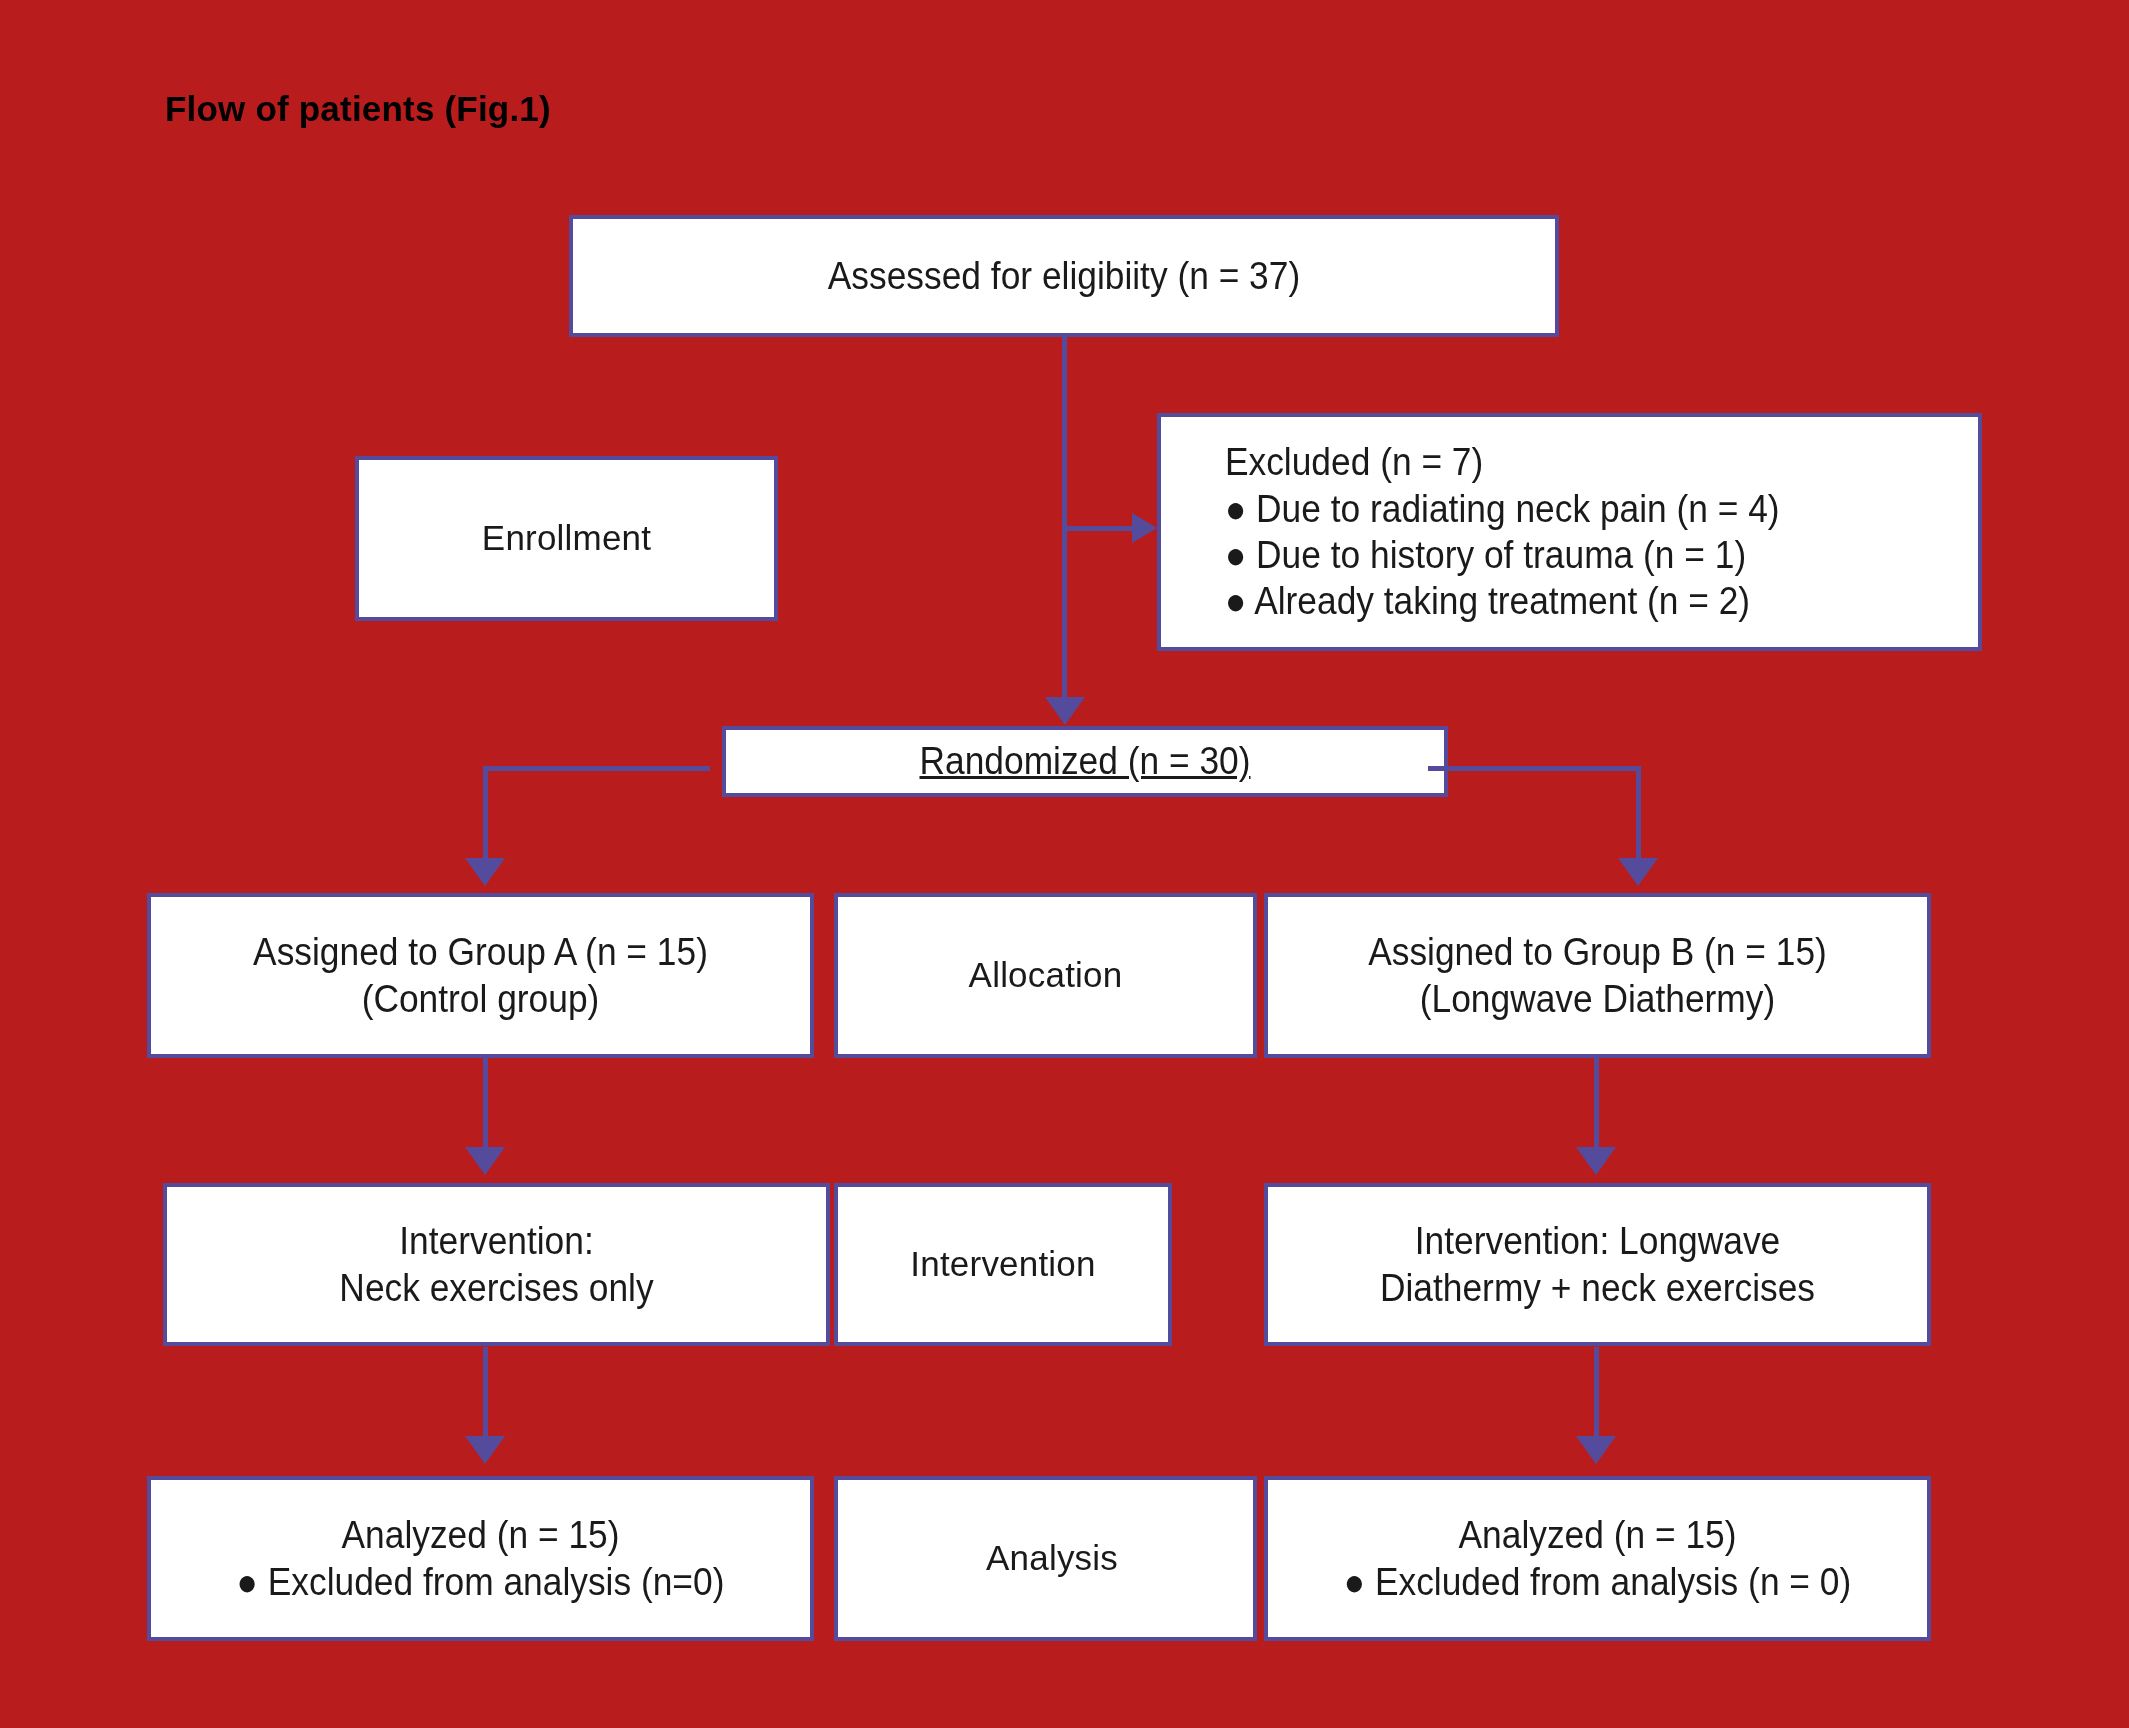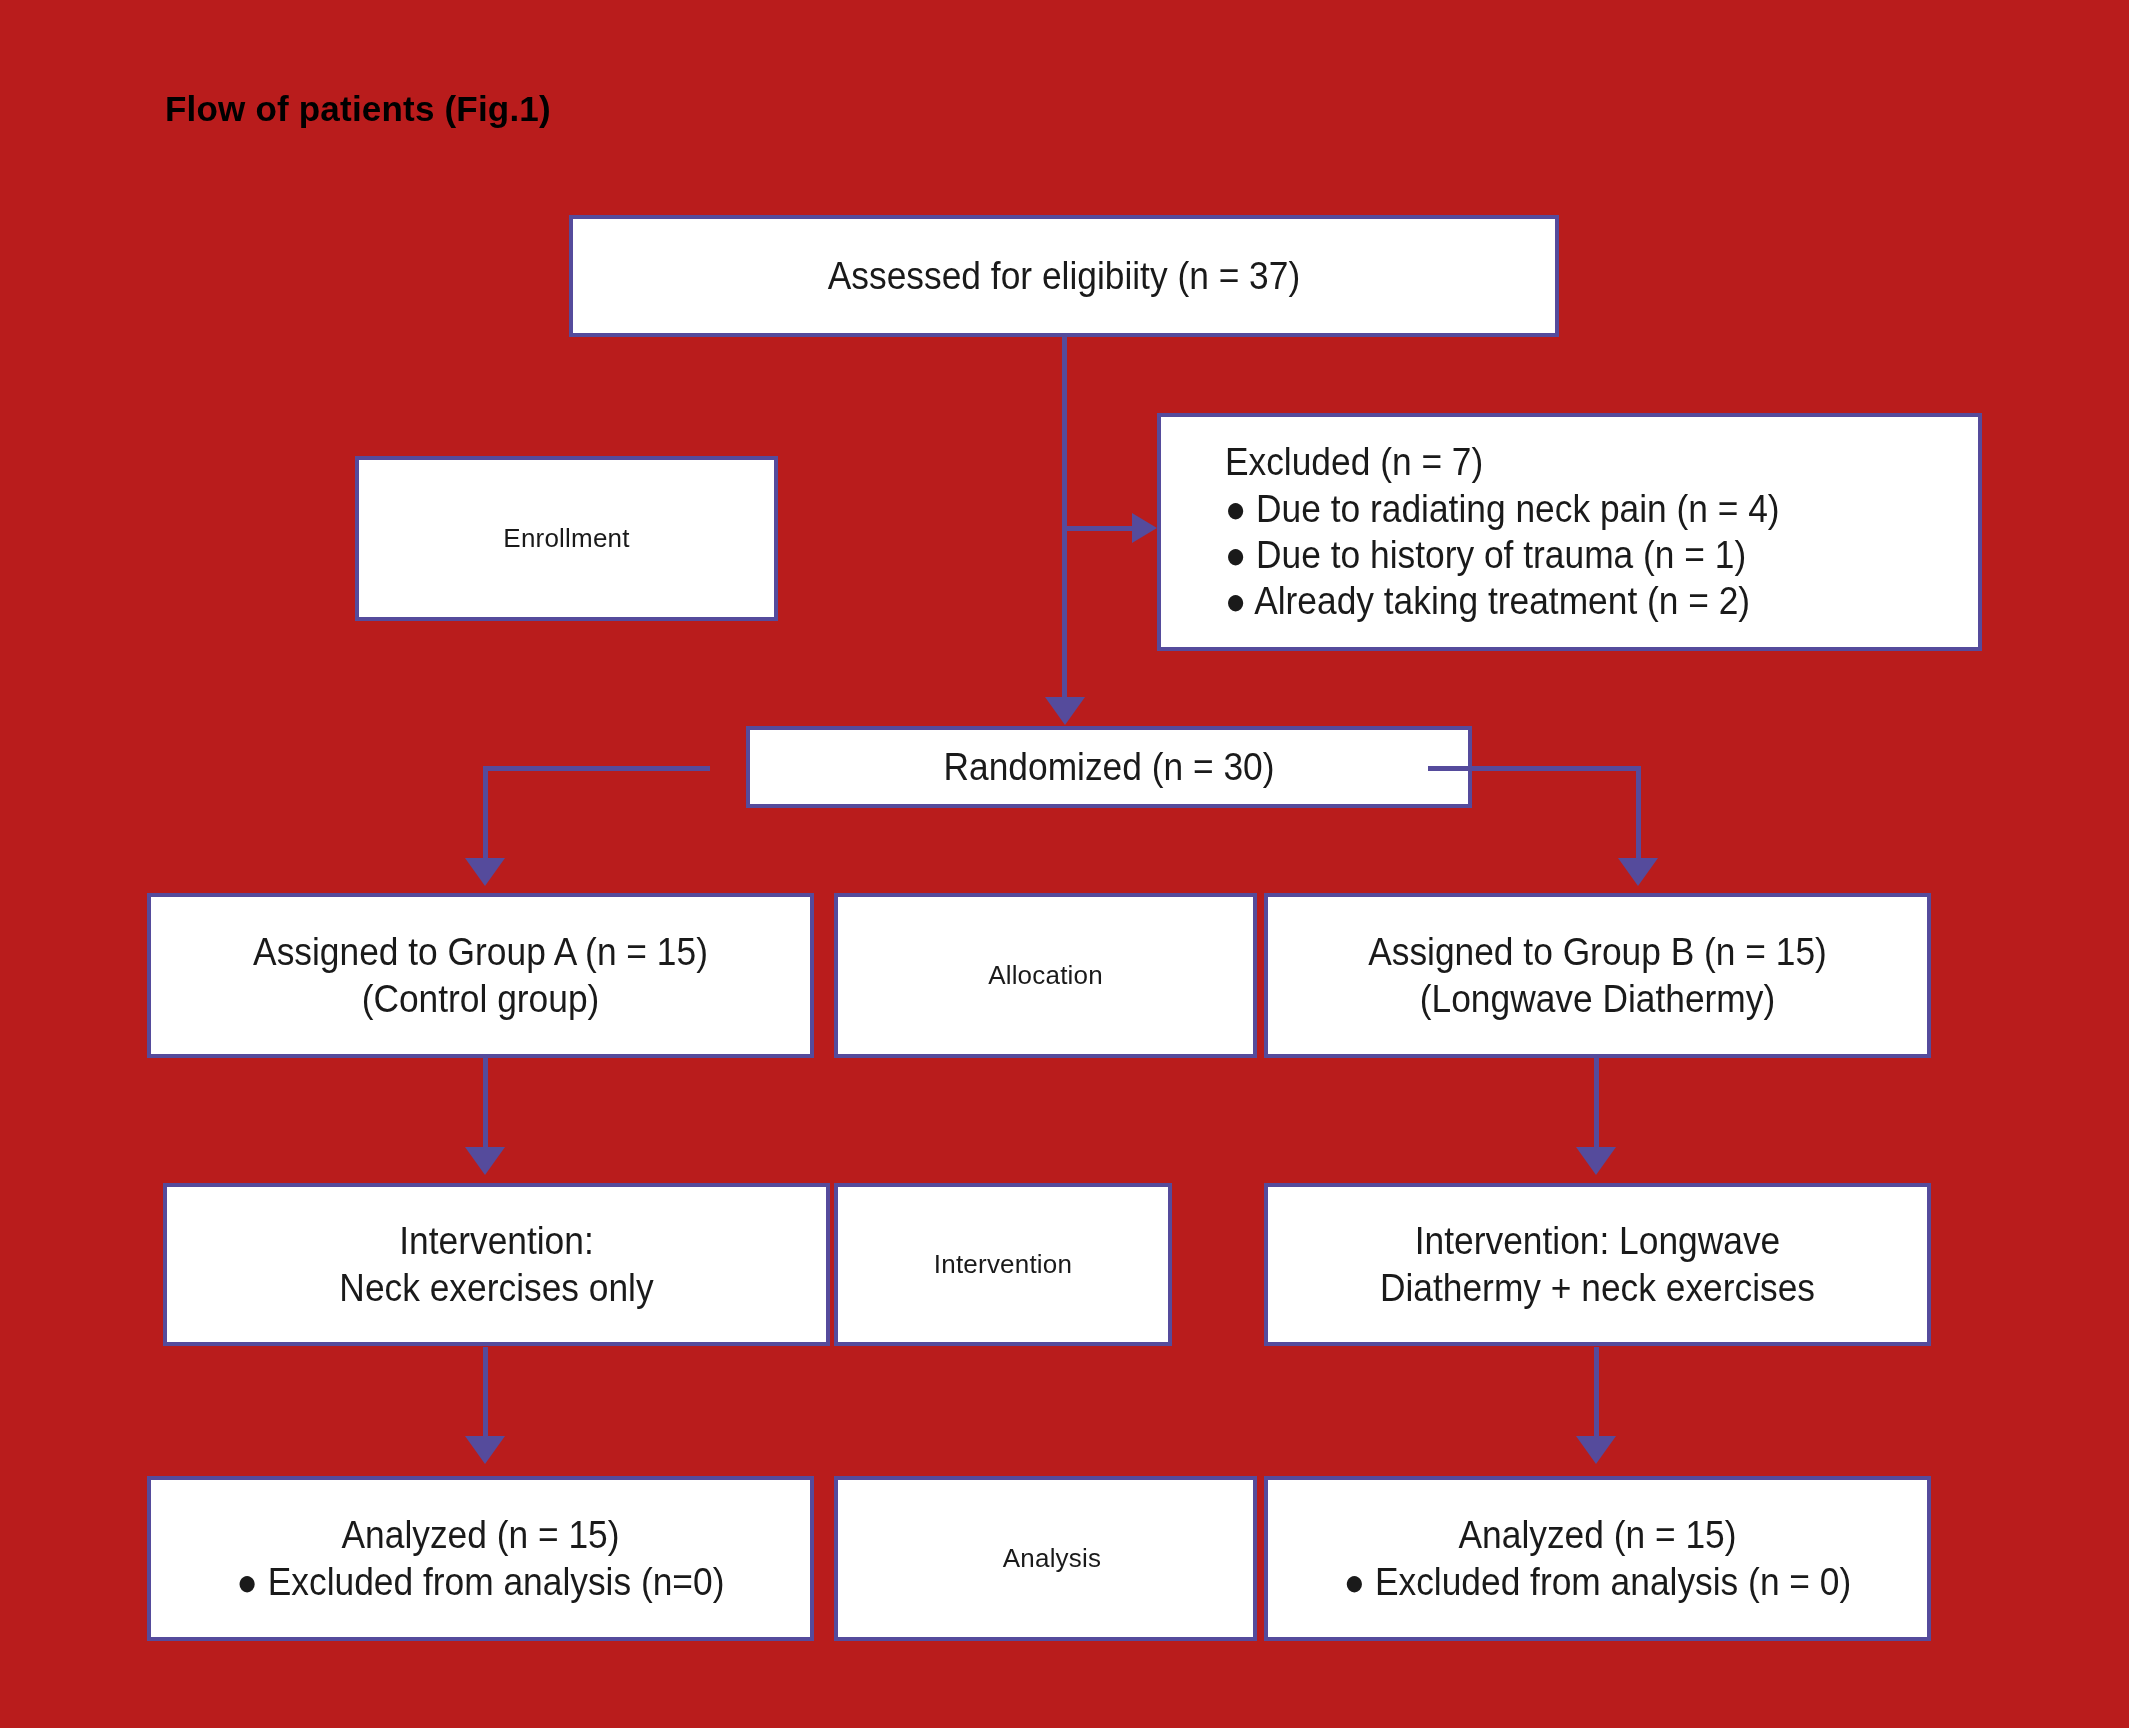--- a/index.html
+++ b/index.html
@@ -46,21 +46,21 @@
     text-align: center;
     font-size: 38px;
     line-height: 1.22;
     font-family: "Liberation Sans", sans-serif;
     font-stretch: condensed;
     transform: scaleX(0.93);
     transform-origin: center center;
   }
   
   .stage .txt {
-    font-size: 26px;
+    font-size: 35px;
     transform: none;
     letter-spacing: 0.2px;
   }
   .box.leftalign .txt {
     text-align: left;
     padding-left: 38px;
   }
 
   
   .vline, .hline {
@@ -110,21 +110,21 @@
 
   <div class="box leftalign" style="left:1157px; top:413px; width:825px; height:238px;">
     <div class="txt" style="text-align:left;">
       <div>Excluded (n = 7)</div>
       <div>● Due to radiating neck pain (n = 4)</div>
       <div>● Due to history of trauma (n = 1)</div>
       <div>● Already taking treatment (n = 2)</div>
     </div>
   </div>
 
-  <div class="box" style="left:746px; top:726px; width:726px; height:82px;">
+  <div class="box" style="left:722px; top:726px; width:726px; height:71px;text-decoration:underline;">
     <div class="txt">Randomized (n = 30)</div>
   </div>
 
   <div class="hline" style="left:483px; top:766px; width:227px;"></div>
   <div class="vline" style="left:483px; top:766px; height:97px;"></div>
   <div class="arrow-down" style="left:465px; top:858px;"></div>
 
   <div class="hline" style="left:1428px; top:766px; width:213px;"></div>
   <div class="vline" style="left:1636px; top:766px; height:97px;"></div>
   <div class="arrow-down" style="left:1618px; top:858px;"></div>

